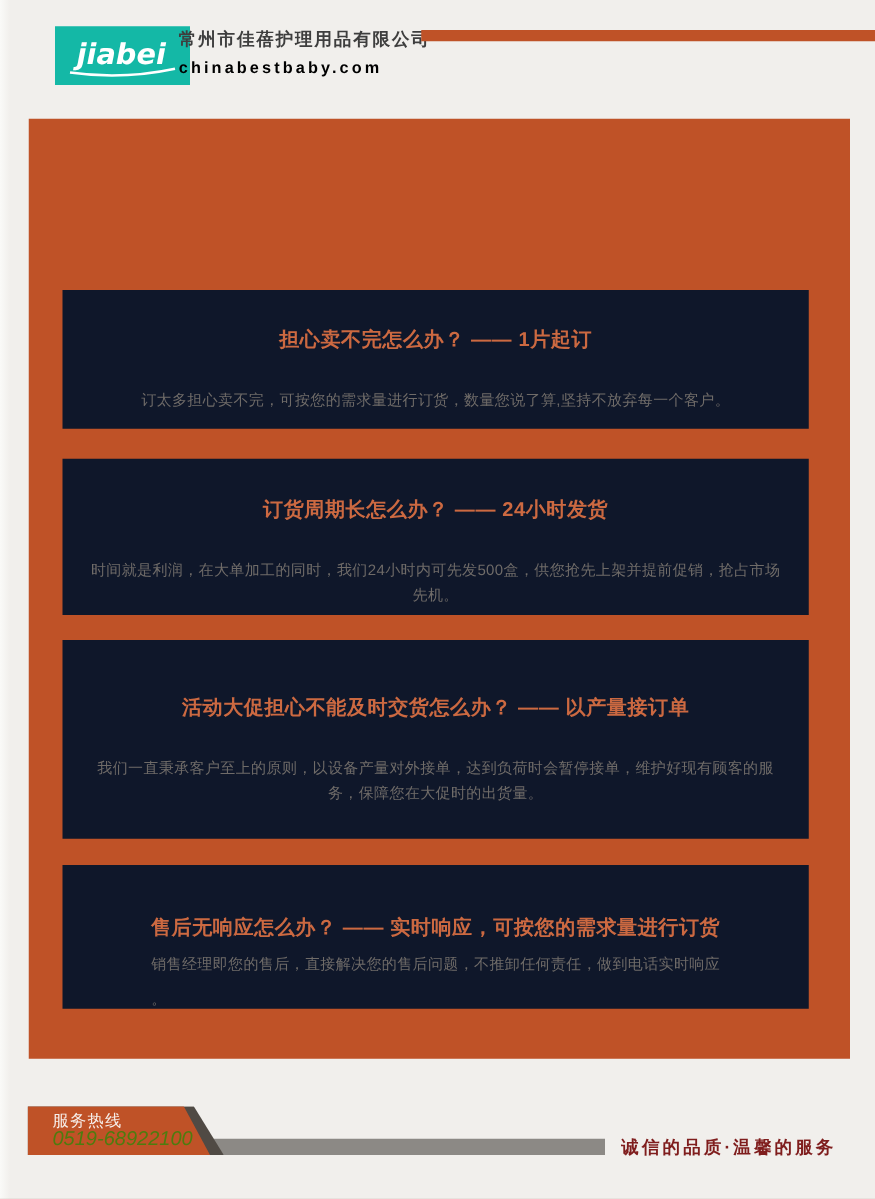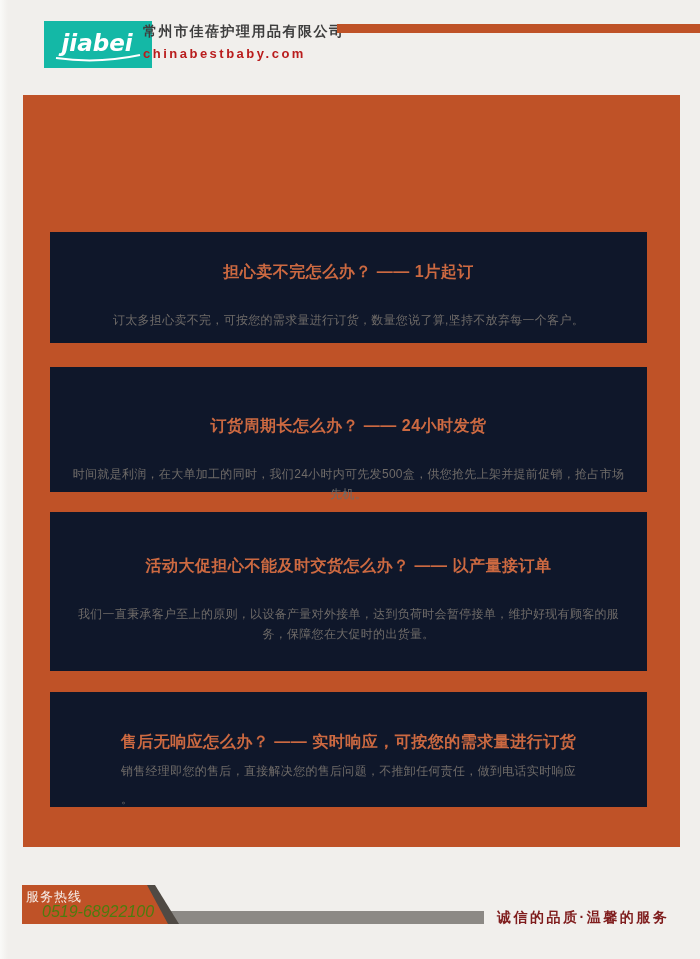--- a/index.html
+++ b/index.html
@@ -19,42 +19,42 @@
   .logo-box{
     position:absolute; left:28px; top:21px; width:108px; height:47px;
     background:#14b8a6; display:flex; align-items:flex-start; justify-content:center;margin-left:16px;
   }
   .company-name{
     position:absolute; left:143px; top:23px;
     font-size:14px; font-weight:bold; color:#3e3e3e; letter-spacing:1.5px;
   }
   .company-site{
     position:absolute; left:143px; top:46px;
-    font-size:13px; font-weight:bold; color:#b91c1c; letter-spacing:2.5px;
+    font-size:13px; font-weight:bold; color:#000000; letter-spacing:2.5px;
   }
   .header-bar{
     position:absolute; left:337px; top:24px; width:363px; height:9px;
     background:#bf5227;
   }
 
   
   .panel{
     position:absolute; left:23px; top:95px; width:657px; height:752px;
     background:#bf5227;
   }
   .panel-title{
     position:absolute; left:0; top:140px; width:657px; text-align:center;
     font-size:30px; font-weight:bold; color:#fdfcfb; letter-spacing:2px;
   }
   .card{
     position:absolute; left:27px; width:597px; background:#0f172a;
     display:flex; flex-direction:column; align-items:center;
   }
   .card-1{ top:137px; height:111px; padding-top:30px; }
-  .card-2{ top:272px; height:125px; padding-top:49px; }
+  .card-2{ top:272px; height:125px; padding-top:31px; }
   .card-3{ top:417px; height:159px; padding-top:44px; }
   .card-4{ top:597px; height:115px; padding-top:40px; }
   .card-heading{
     font-size:16px; font-weight:bold; color:#cc6941; text-align:center;
     letter-spacing:0.5px;
   }
   .card-body{
     margin-top:28px; max-width:555px; font-size:12px; color:#6f6b68;
     text-align:center; line-height:1.65; letter-spacing:0.3px;
   }
@@ -74,21 +74,21 @@
   }
   .hotline .slant-dark{
     position:absolute; inset:0; background:#504a44;
     clip-path:polygon(0 0, 133px 0, 157px 100%, 0 100%);
   }
   .hotline .slant-orange{
     position:absolute; inset:0; background:#bf5227;
     clip-path:polygon(0 0, 125px 0, 146px 100%, 0 100%);
   }
   .hotline-label{
-    position:absolute; left:4px; top:3px; font-size:13px; color:#f6eee9;
+    position:absolute; left:20px; top:3px; font-size:13px; color:#f6eee9;
     letter-spacing:1px; z-index:3;
   }
   .hotline-number{
     position:absolute; left:20px; top:18px; font-size:16px; color:#4d7c0f;
     z-index:3;
     font-style:italic;
   }
   .slogan{
     position:absolute; left:497px; top:909px; width:200px;
     font-size:14px; font-weight:bold; color:#7f1d1d; letter-spacing:2.5px;

